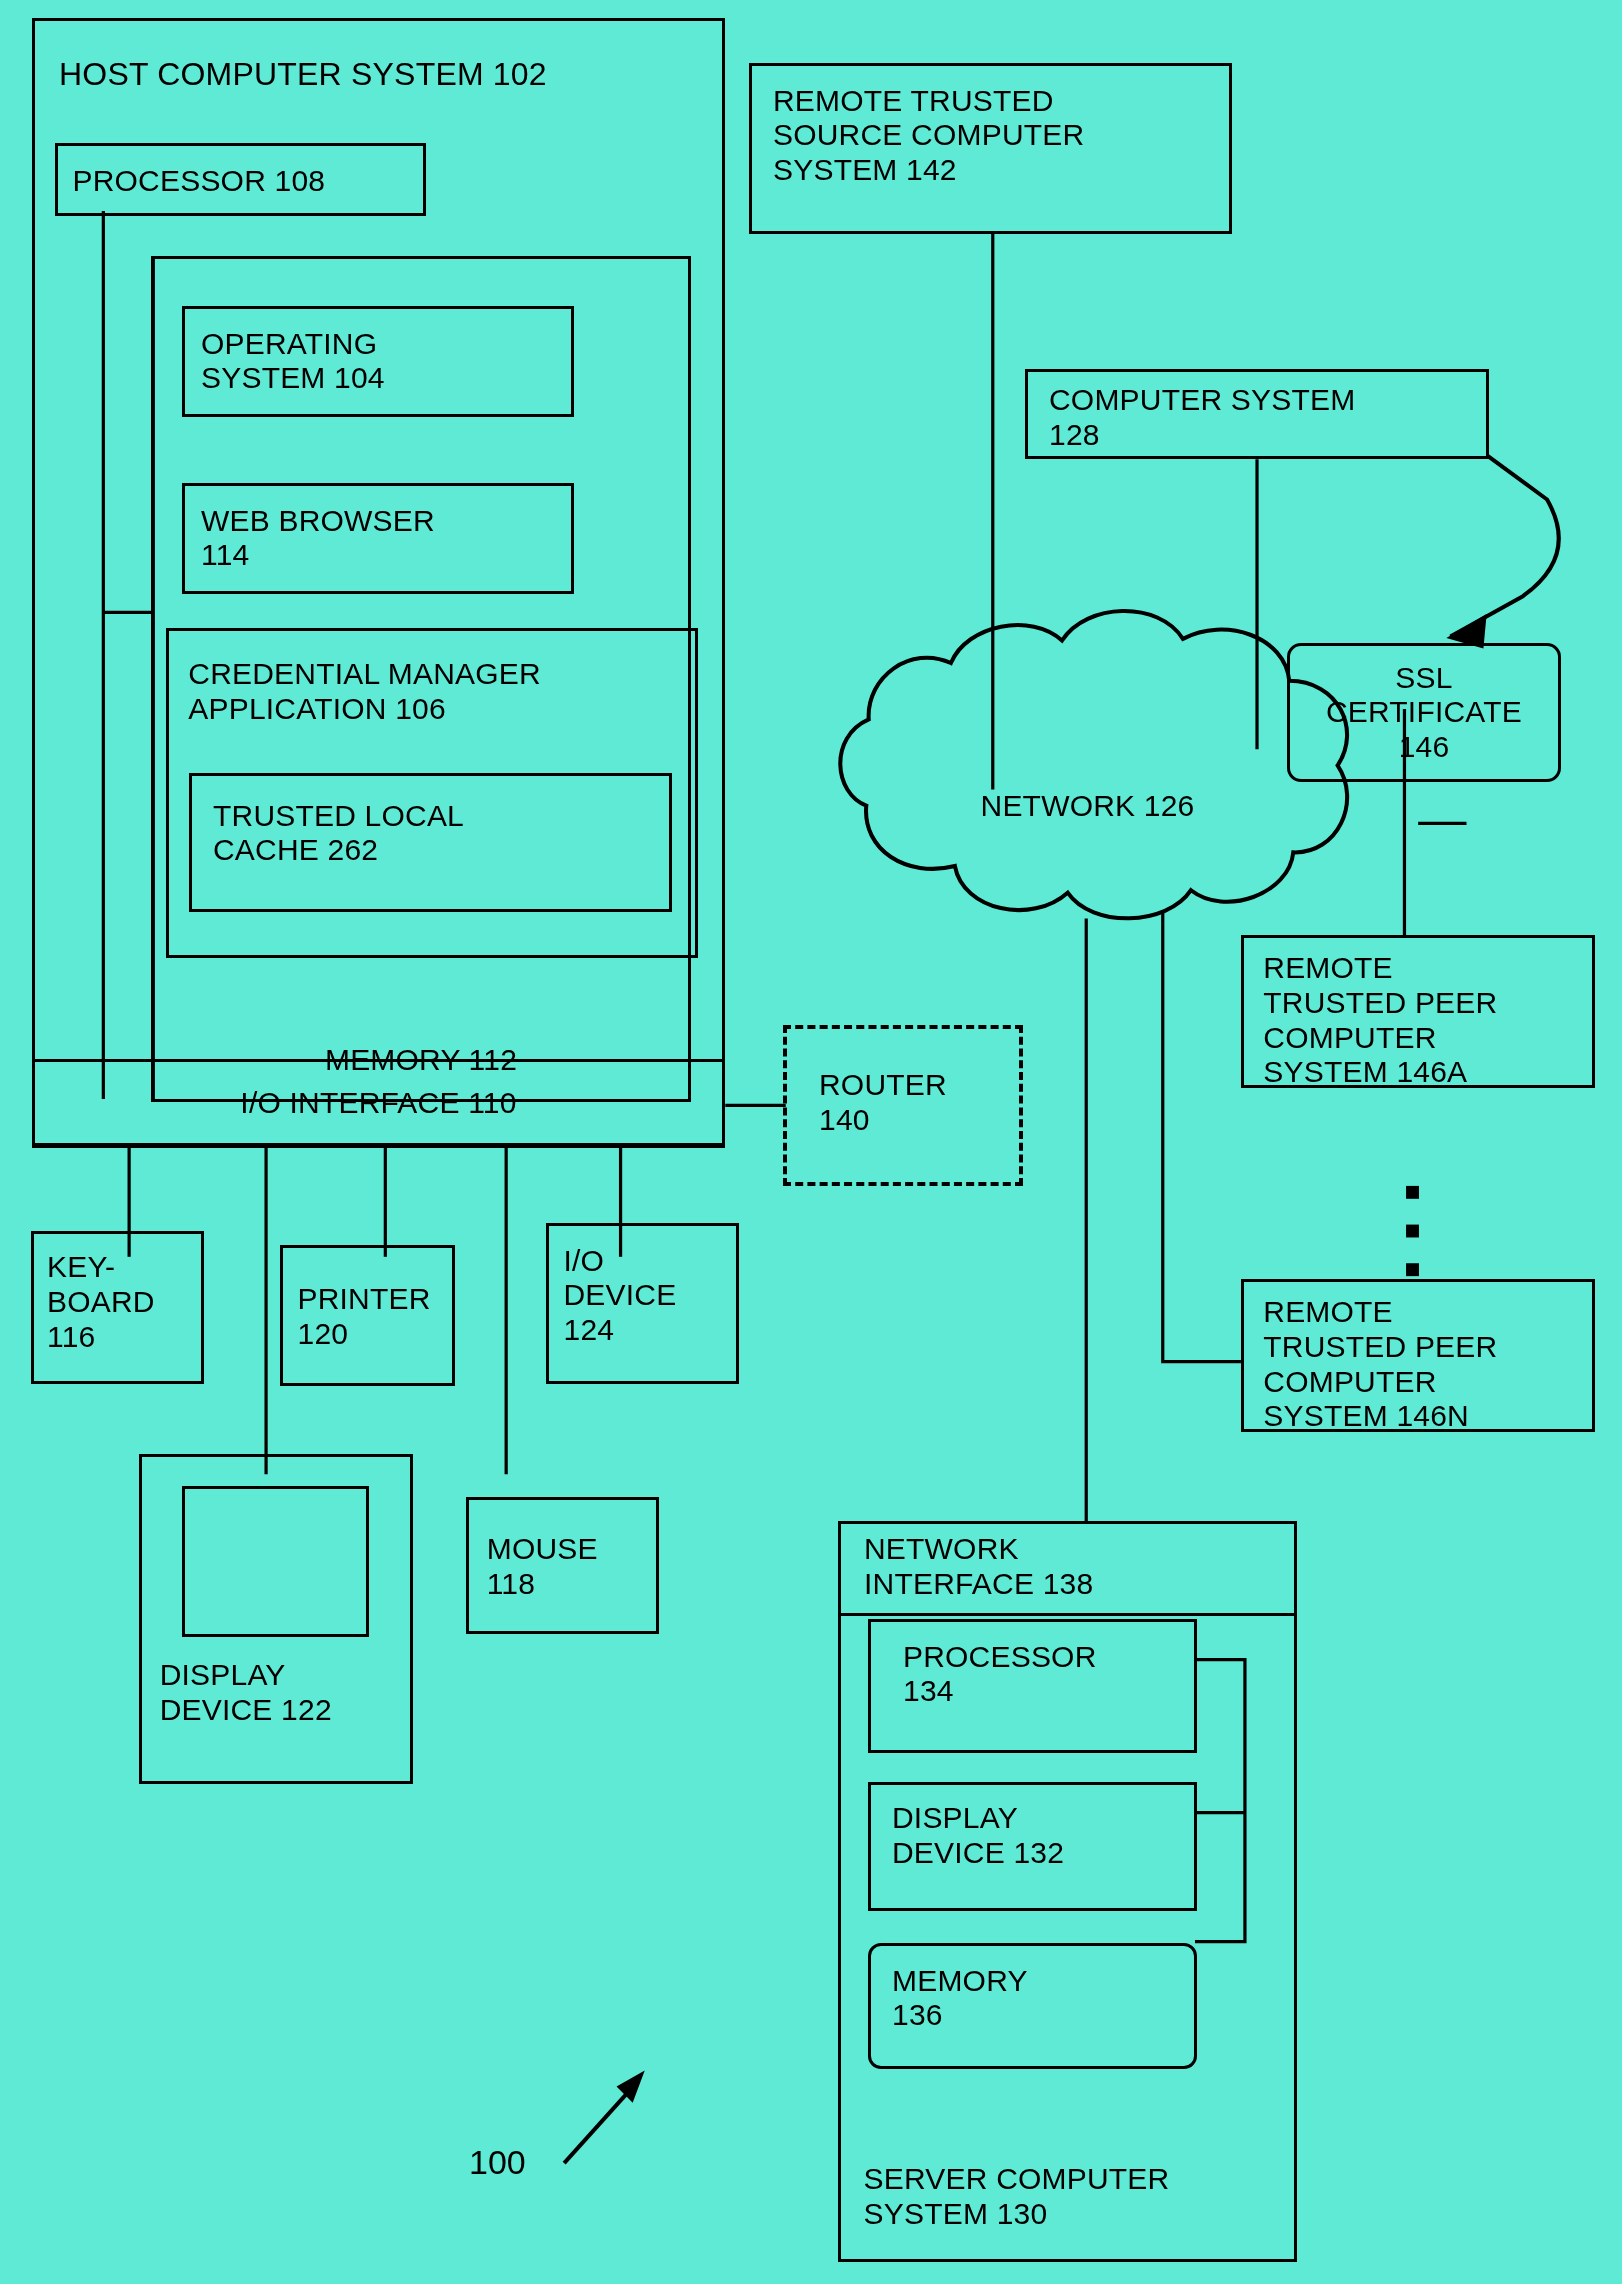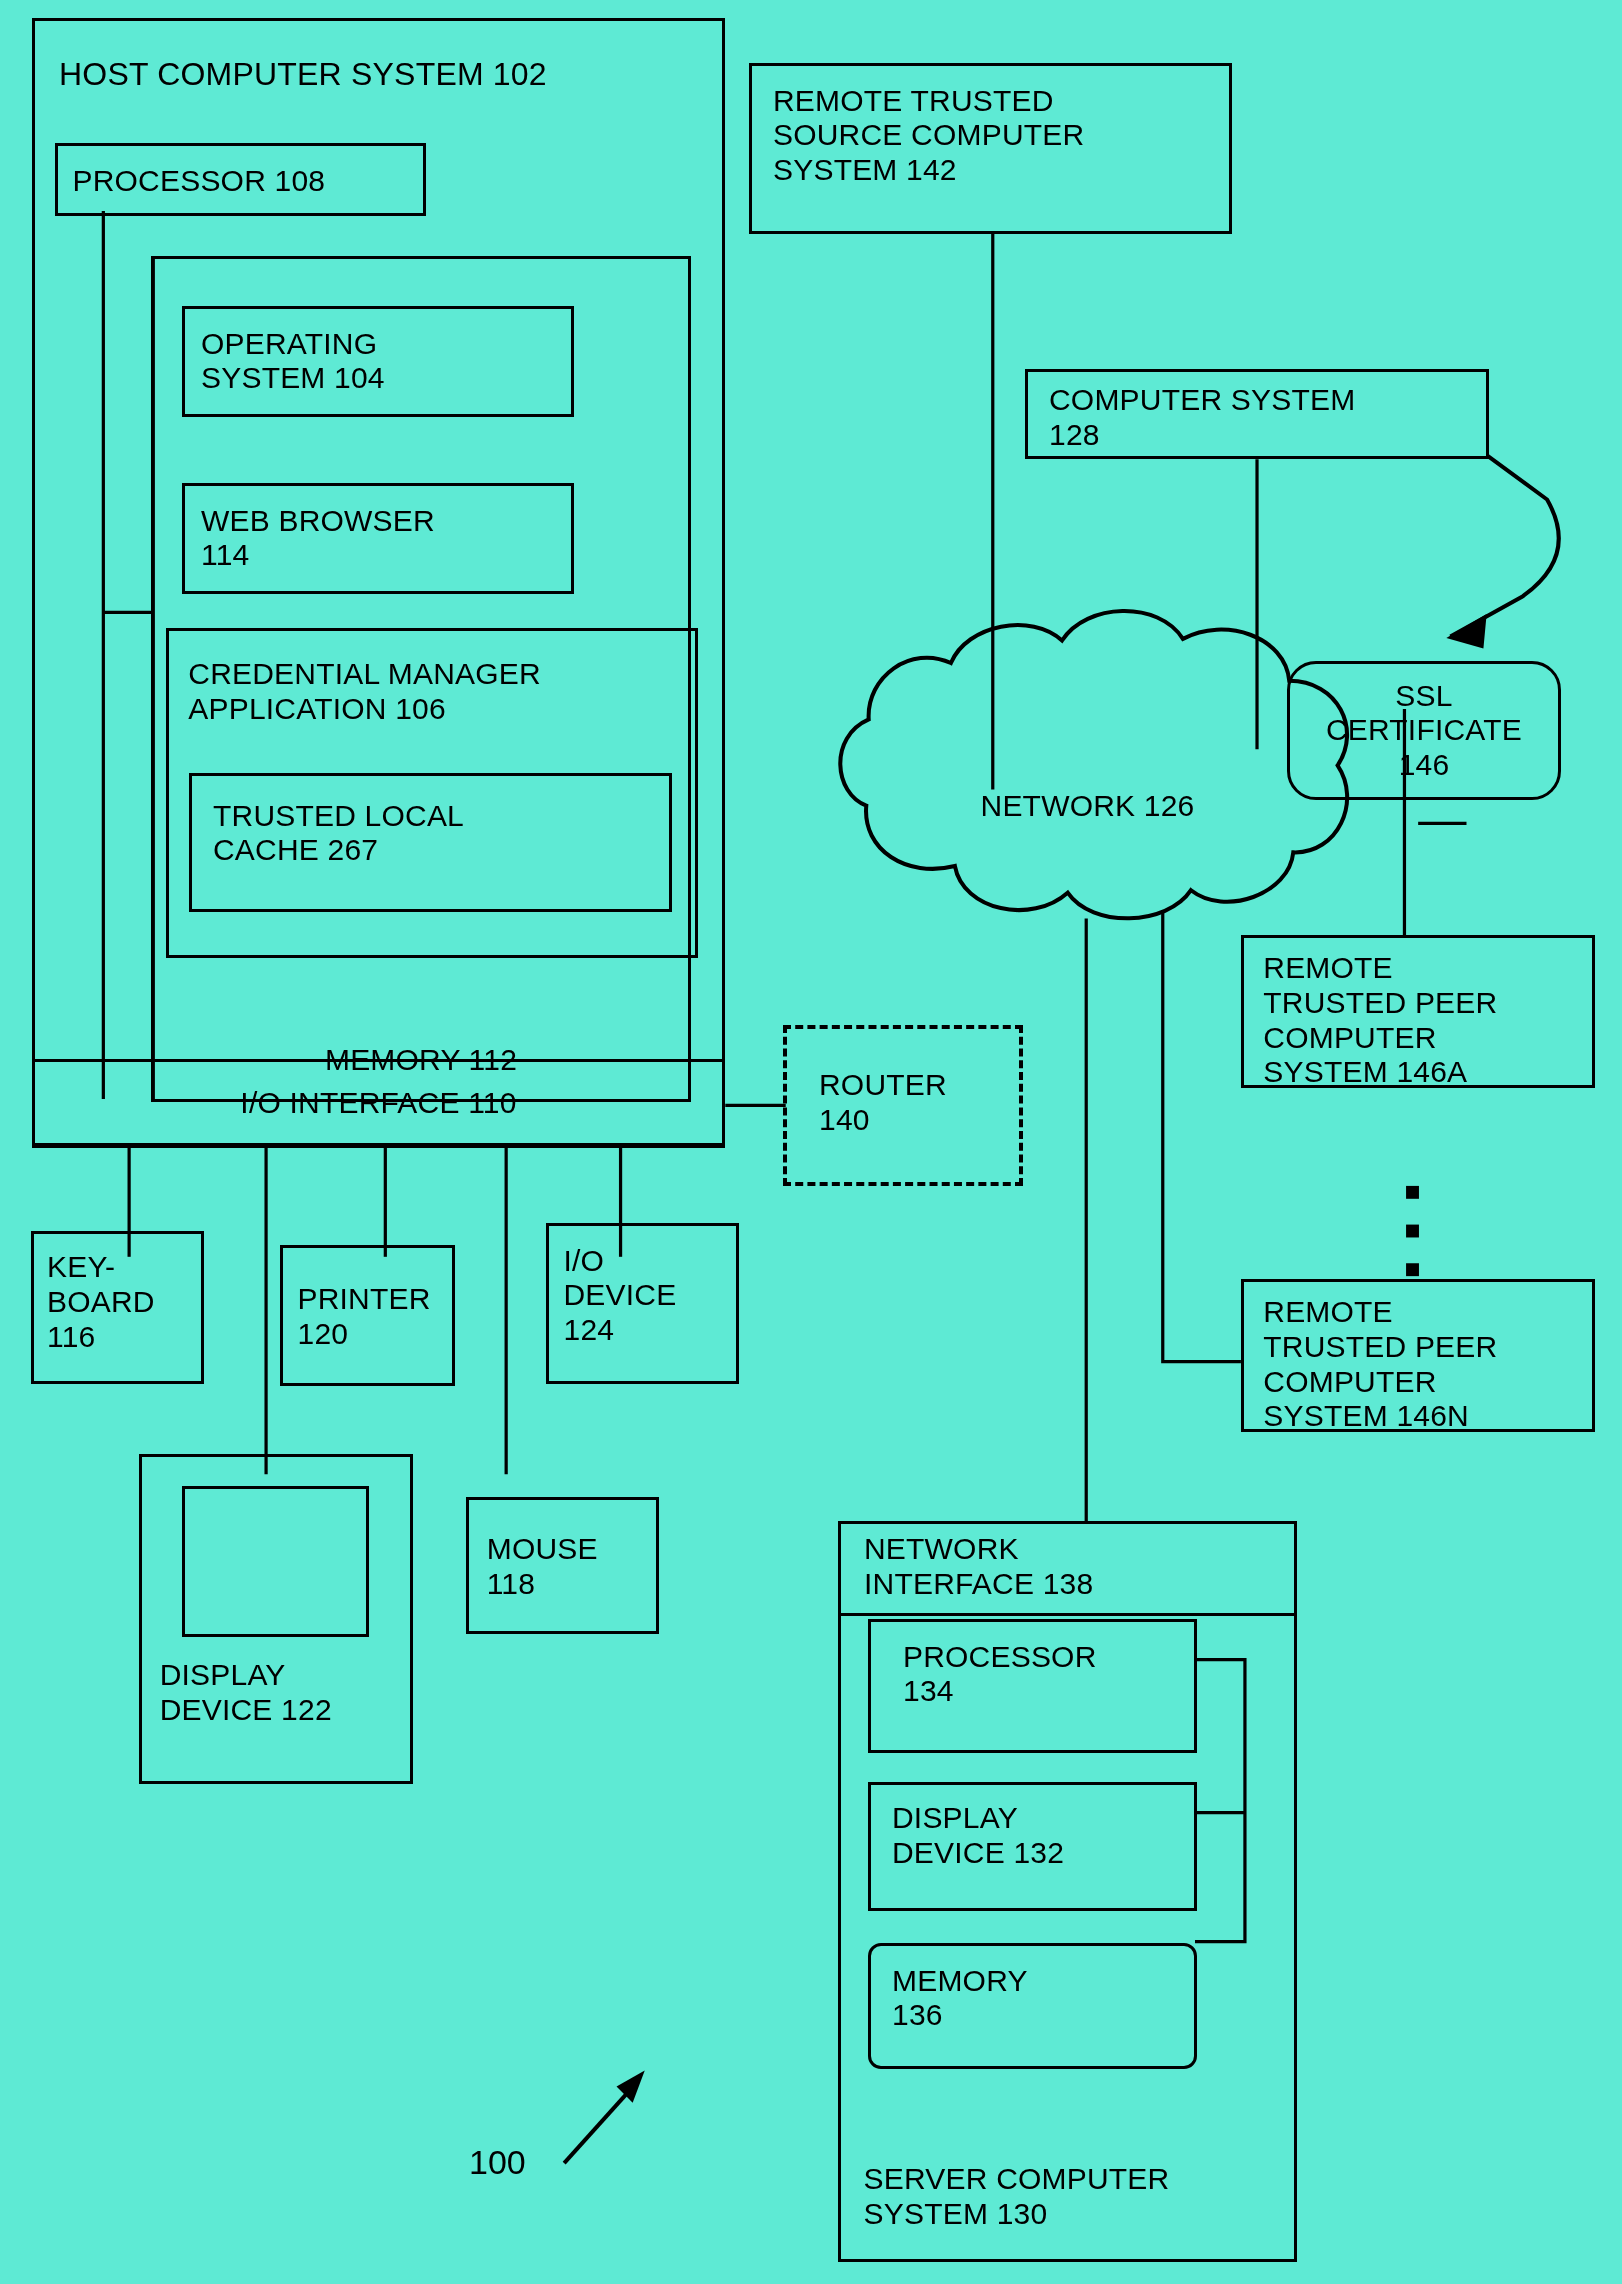--- a/index.html
+++ b/index.html
@@ -139,21 +139,21 @@
 114</span>
   </div>
 
   <div class="node" style="left:166px; top:628px; width:532px; height:330px;">
     <span class="txt" style="left:19.3px; top:26px;">CREDENTIAL MANAGER
 APPLICATION   106</span>
   </div>
 
   <div class="node" style="left:189px; top:773px; width:483px; height:139px;">
     <span class="txt" style="left:21px; top:22.6px;">TRUSTED LOCAL
- CACHE  267</span>
+ CACHE  262</span>
   </div>
 
   <div class="node" style="left:32px; top:1059px; width:693px; height:89px;">
     <span class="txt ctr" style="top:24px;">I/O INTERFACE 110</span>
   </div>
 
   <div class="node" style="left:31px; top:1231px; width:173px; height:153px;">
     <span class="txt" style="left:13px; top:16px;">KEY-
 BOARD
  116</span>
@@ -190,21 +190,21 @@
     <span class="txt" style="left:21px; top:17.7px;">REMOTE TRUSTED
 SOURCE COMPUTER
 SYSTEM   142</span>
   </div>
 
   <div class="node" style="left:1025px; top:369px; width:464px; height:90px;">
     <span class="txt" style="left:21px; top:11.3px;">COMPUTER SYSTEM
 128</span>
   </div>
 
-  <div class="node round" style="left:1287px; top:661px; width:274px; height:139px;">
+  <div class="node round" style="left:1287px; top:643px; width:274px; height:139px;border-radius:14px;">
     <span class="txt ctr" style="top:14.5px;">SSL
 CERTIFICATE
 146</span>
   </div>
 
   <div class="node noborder" style="left:902px; top:786px; width:371px; height:48px;">
     <span class="txt ctr" style="top:3.2px;">NETWORK 126</span>
   </div>
 
   <div class="node" style="left:1241px; top:935px; width:354px; height:153px;">

